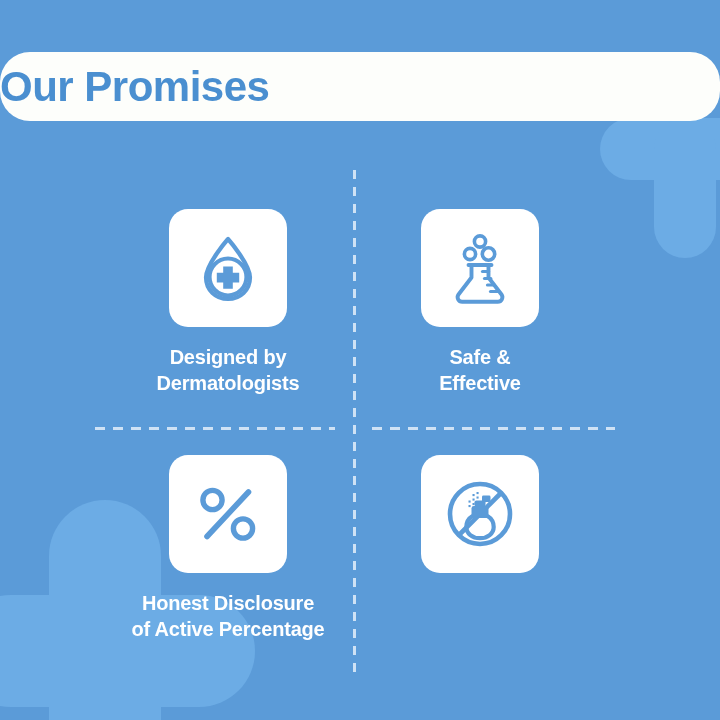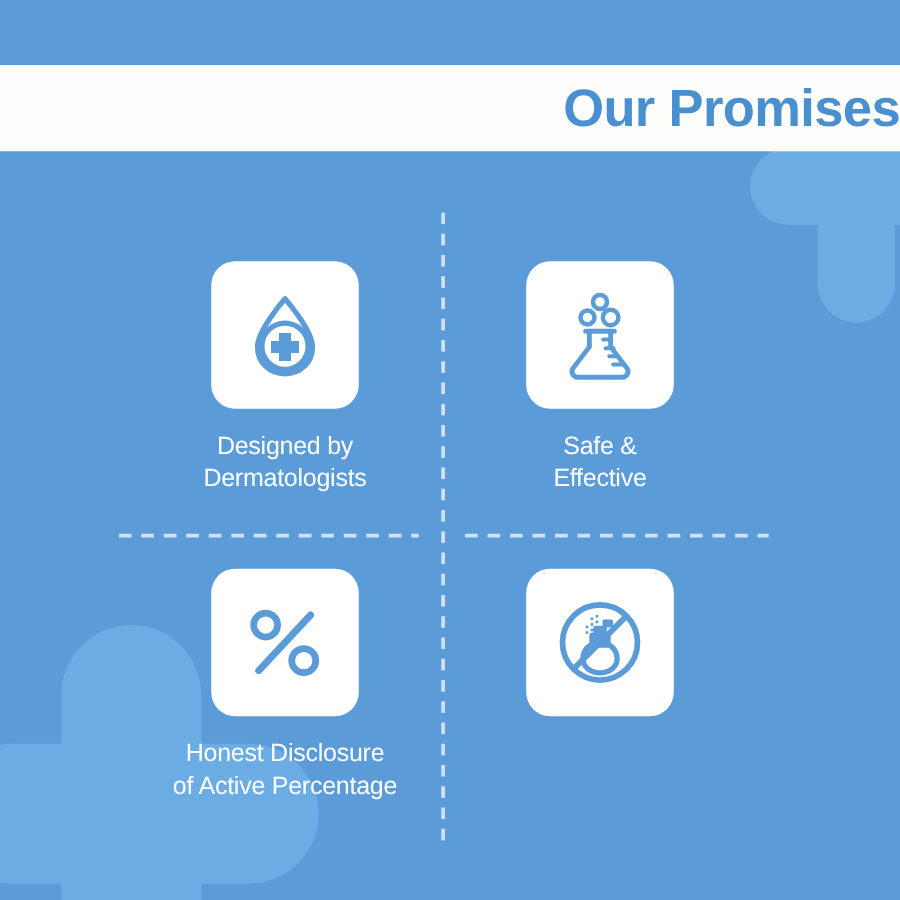--- a/index.html
+++ b/index.html
@@ -73,22 +73,23 @@
   
   #header-banner {
     position: absolute;
     left: 0;
     top: 52px;
     width: 720px;
     height: 69px;
     background: #fdfefb;
     display: flex;
     align-items: center;
-    justify-content: flex-end;
+    justify-content: flex-start;
     z-index: 5;
+    border-radius: 30px;
   }
   #page-title {
     color: #4a8fd0;
     font-size: 42px;
     font-weight: bold;
     letter-spacing: -0.5px;
     line-height: 1;
     white-space: nowrap;
   }
 
@@ -158,21 +159,21 @@
     align-items: center;
     justify-content: center;
   }
   .icon-card svg {
     display: block;
   }
   .promise-label {
     margin-top: 18px;
     color: #ffffff;
     font-size: 20px;
-    font-weight: normal;
+    font-weight: bold;
     line-height: 1.28;
     text-align: center;
     letter-spacing: -0.2px;
     white-space: pre-line;
   }
 </style>
 </head>
 <body>
 
 <div id="canvas">

